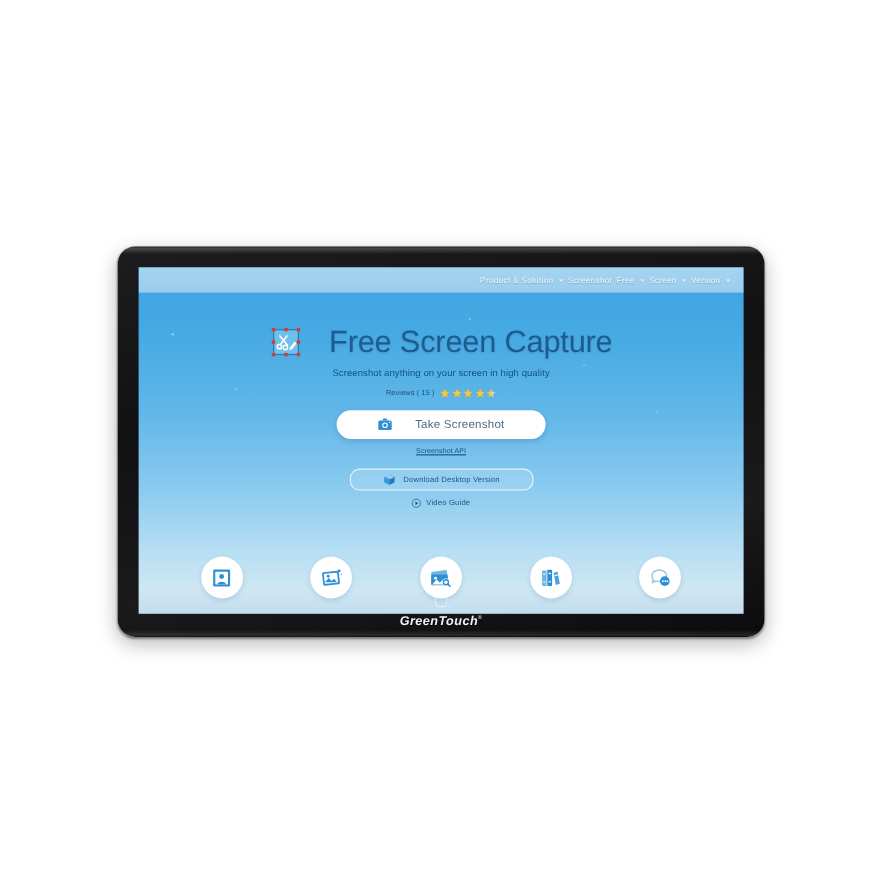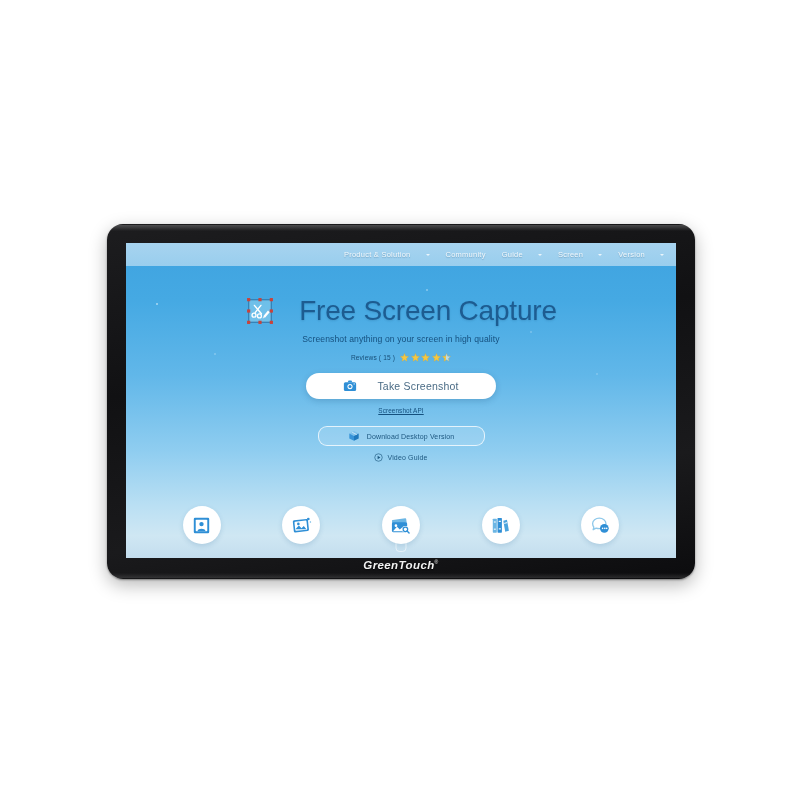--- a/index.html
+++ b/index.html
@@ -107,22 +107,22 @@
     background: linear-gradient(180deg, rgba(170,213,240,0.97), rgba(158,208,238,0.95));
     display: flex;
     align-items: center;
     justify-content: flex-end;
     box-sizing: border-box;
     padding-right: 12px;
   }
   .nav-item {
     display: flex;
     align-items: center;
-    gap: 15px;
-    margin-left: 16px;
+    gap: 5px;
+    margin-left: 4px;
     color: #f2f8fc;
     font-size: 7.5px;
     letter-spacing: 0.25px;
     text-shadow: 0 1px 1px rgba(40,90,125,0.35);
     white-space: nowrap;
     cursor: pointer;
   }
   .caret {
     display: inline-block;
     width: 0; height: 0;
@@ -301,25 +301,25 @@
     <div class="sky-dot" style="left:200px; top:150px; opacity:.35;"></div>
 
     <div id="nav">
 
       <div class="nav-item">
         <span>Product &amp; Solution</span>
         <span class="caret"></span>
       </div>
 
       <div class="nav-item">
-        <span>Community</span>
+        <span>Screenshot</span>
       </div>
 
       <div class="nav-item">
-        <span>Guide</span>
+        <span>Free</span>
         <span class="caret"></span>
       </div>
 
       <div class="nav-item">
         <span>Screen</span>
         <span class="caret"></span>
       </div>
 
       <div class="nav-item">
         <span>Version</span>

